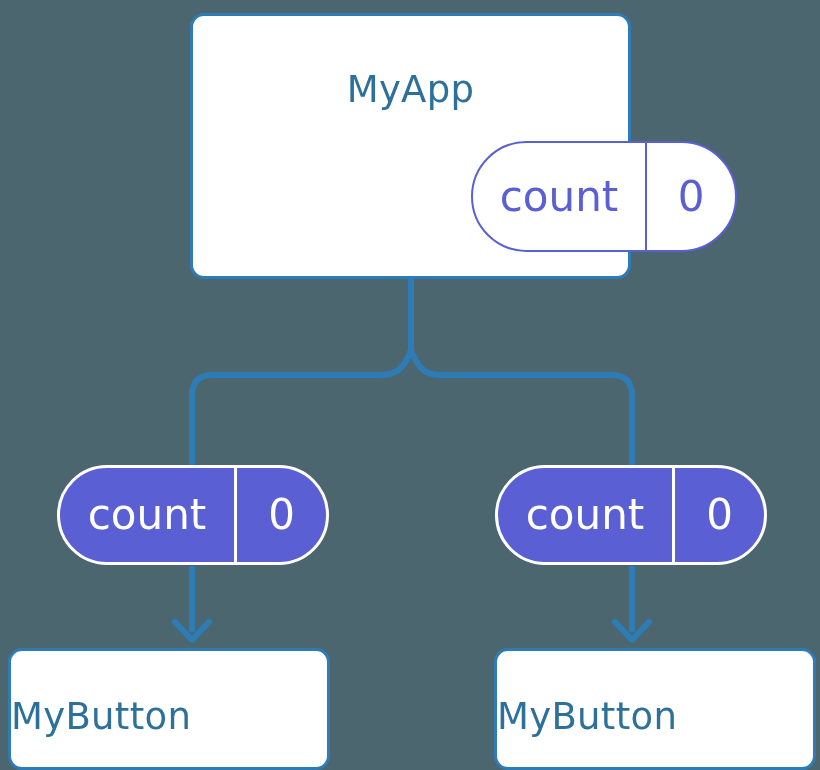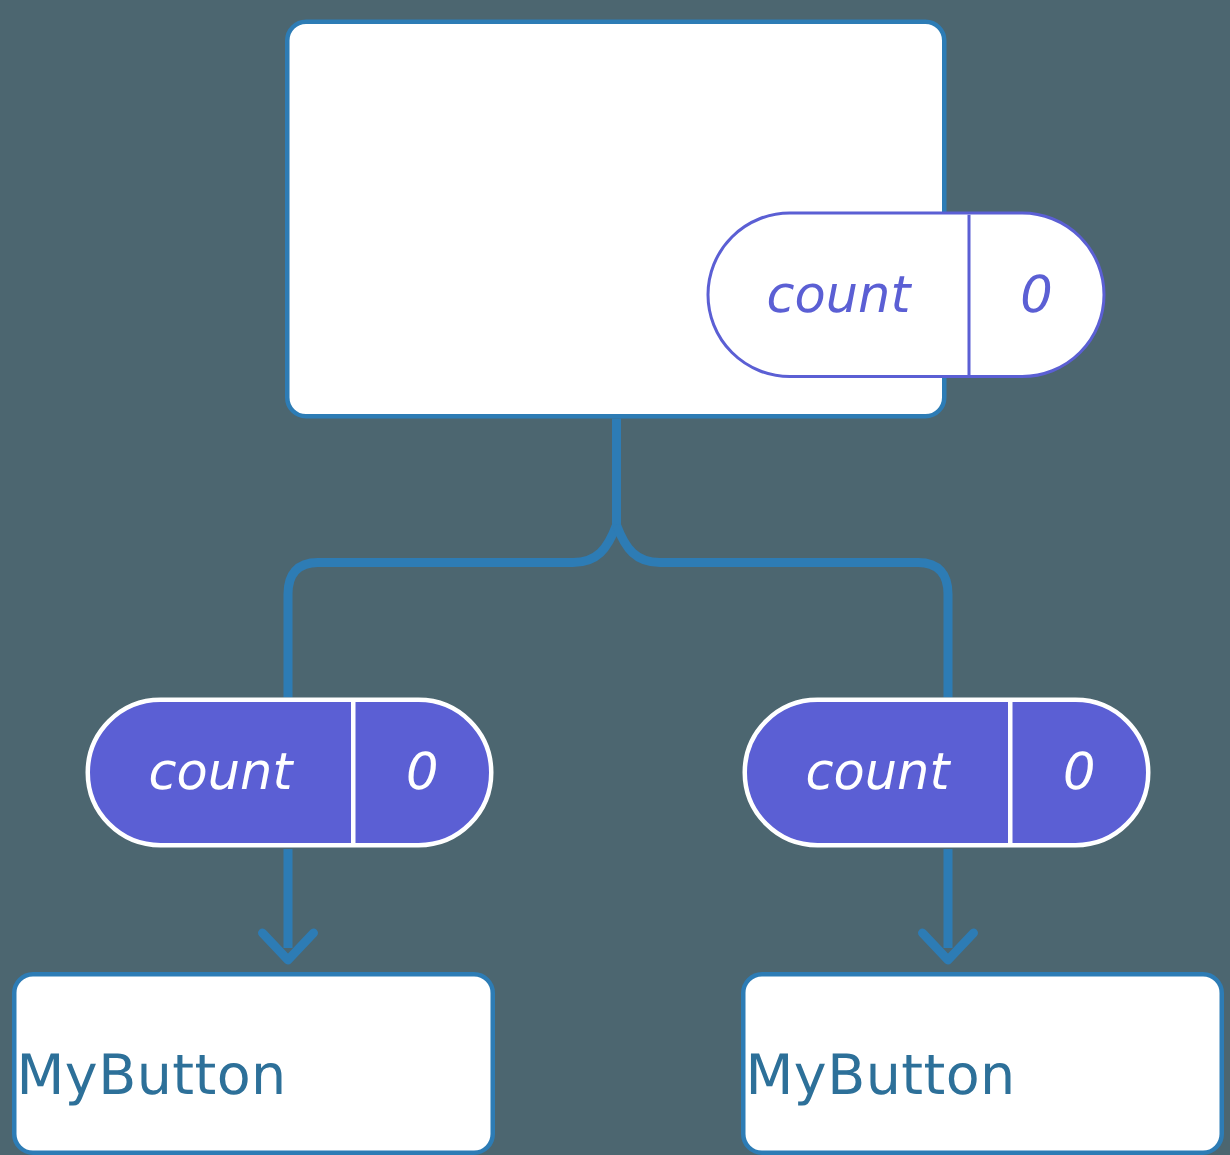--- a/index.html
+++ b/index.html
@@ -62,23 +62,22 @@
     box-sizing: border-box;
     border-radius: 999px;
     overflow: hidden;
   }
   .state-pill .pill-key,
   .state-pill .pill-val {
     display: flex;
     align-items: center;
     justify-content: center;
     box-sizing: border-box;
-    font-size: 34px;
+    font-size: 42px;
     line-height: 1;
-    font-style: italic;
   }
 
   
   .state-pill.ghost {
     border: 2px solid #5b5fd4;
     background: #ffffff;
   }
   .state-pill.ghost .pill-key,
   .state-pill.ghost .pill-val {
     color: #5b5fd4;
@@ -180,20 +179,21 @@
              L 632 465" fill="none" stroke="#2d7cb5" stroke-width="6" stroke-linecap="butt"></path>
 
     <path d="M 192 566 L 192 632" fill="none" stroke="#2d7cb5" stroke-width="6" stroke-linecap="butt"></path>
     <path d="M 175 622 L 192 640 L 209 622" fill="none" stroke="#2d7cb5" stroke-width="6" stroke-linecap="round" stroke-linejoin="round"></path>
 
     <path d="M 632 566 L 632 632" fill="none" stroke="#2d7cb5" stroke-width="6" stroke-linecap="butt"></path>
     <path d="M 615 622 L 632 640 L 649 622" fill="none" stroke="#2d7cb5" stroke-width="6" stroke-linecap="round" stroke-linejoin="round"></path>
   </svg>
 
   <div id="myapp-card" class="component-card">
+    <div class="component-title">MyApp</div>
 
     <div id="myapp-state-pill" class="state-pill ghost">
       <div class="pill-key">count</div>
       <div class="pill-val">0</div>
     </div>
   </div>
 
   <div id="left-state-pill" class="state-pill solid">
     <div class="pill-key">count</div>
     <div class="pill-val">0</div>

